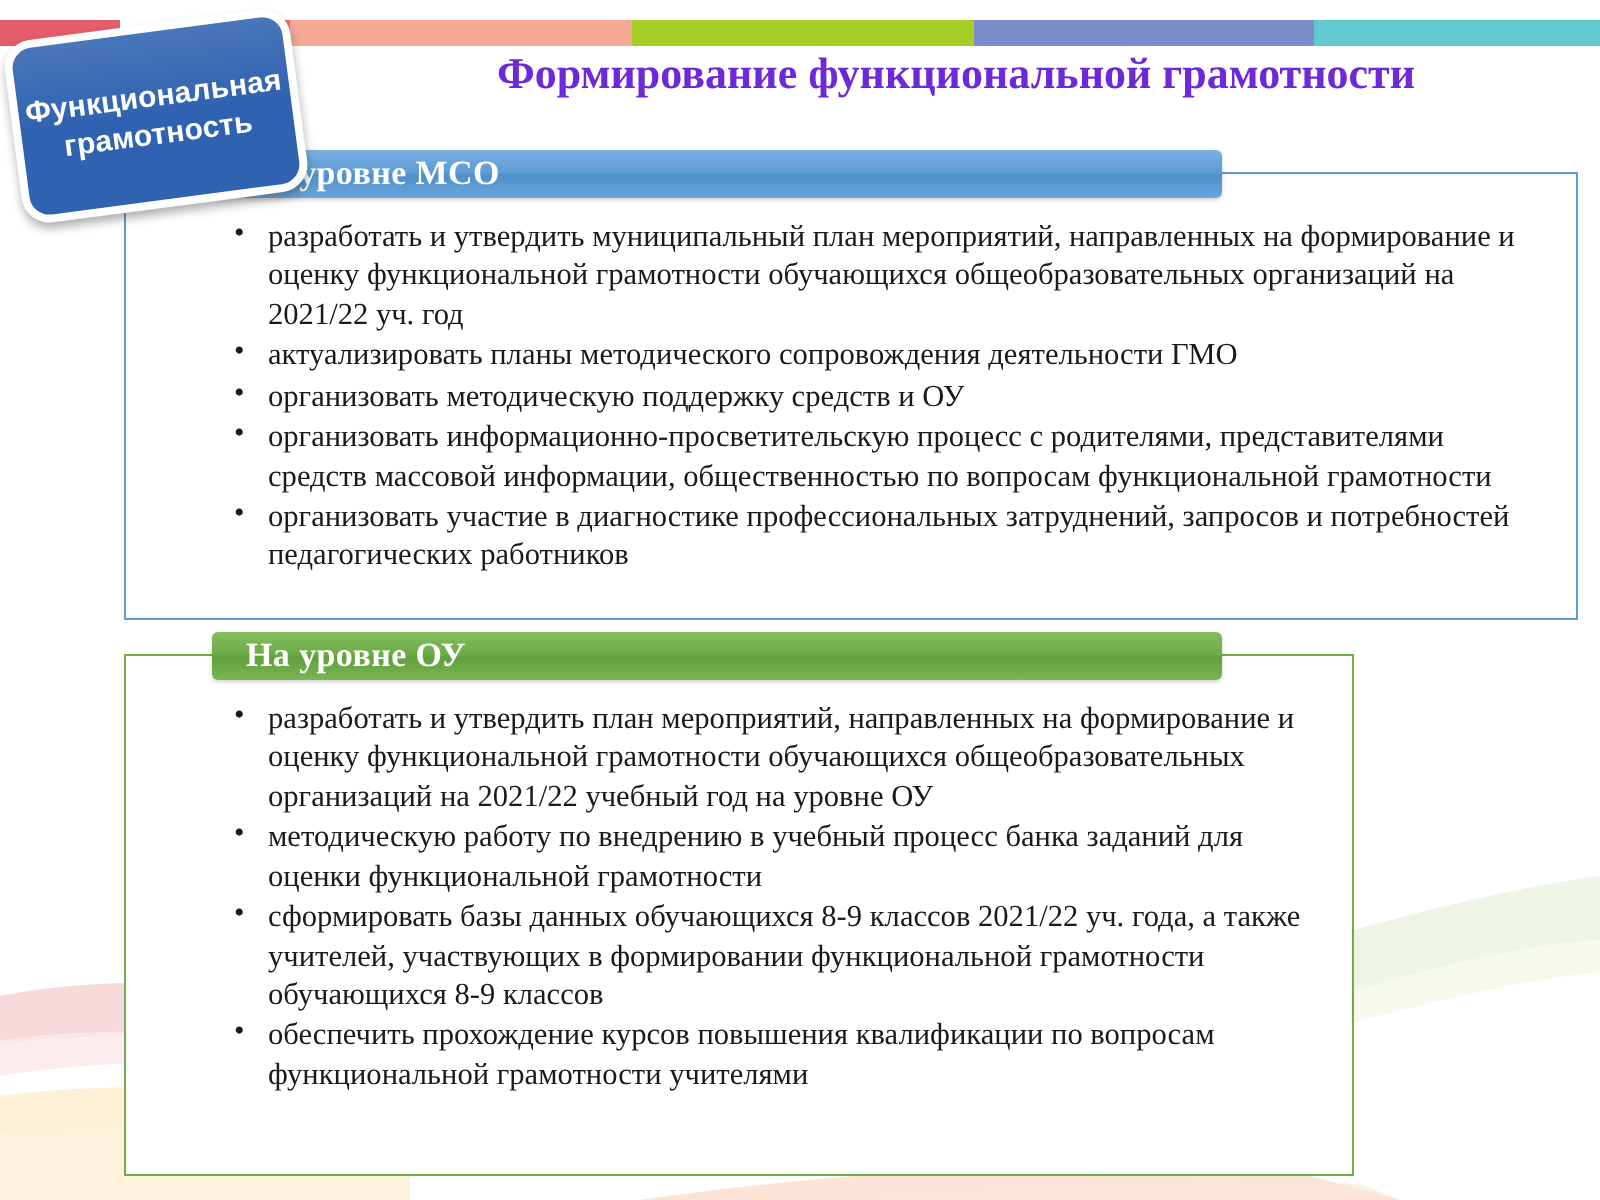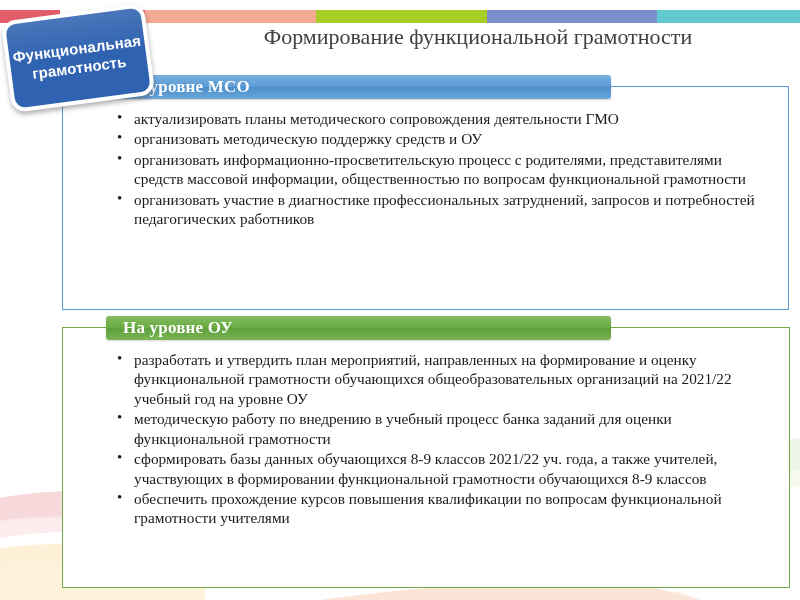--- a/index.html
+++ b/index.html
@@ -105,23 +105,23 @@
   }
 
   
   .slide-title {
     position: absolute;
     left: 168px;
     top: 24px;
     width: 620px;
     z-index: 5;
     font-family: "Liberation Serif", "DejaVu Serif", serif;
-    font-weight: normal;
+    font-weight: bold;
     font-size: 22px;
-    color: #404040;
+    color: #6d28d9;
     text-align: center;
     line-height: 1.15;
   }
 
   
   .section {
     position: absolute;
     box-sizing: border-box;
     background: #ffffff;
     z-index: 4;
@@ -129,21 +129,21 @@
   .section.blue {
     left: 62px;
     top: 86px;
     width: 727px;
     height: 224px;
     border: 1px solid #5b9bd5;
   }
   .section.green {
     left: 62px;
     top: 327px;
-    width: 728px;
+    width: 615px;
     height: 261px;
     border: 1px solid #70ad47;
   }
 
   
   .sec-header {
     position: absolute;
     top: -12px;
     left: 43px;
     width: 505px;
@@ -230,20 +230,21 @@
   <div class="badge-wrap">
     <div class="badge">
       <div class="badge-line">Функциональная</div>
       <div class="badge-line">грамотность</div>
     </div>
   </div>
 
   <div class="section blue">
     <div class="sec-header blue">На уровне МСО</div>
     <ul class="bullets">
+      <li>разработать и утвердить муниципальный план мероприятий, направленных на формирование и оценку функциональной грамотности обучающихся общеобразовательных организаций на 2021/22 уч. год</li>
       <li>актуализировать планы методического сопровождения деятельности ГМО</li>
       <li>организовать методическую поддержку средств и ОУ</li>
       <li>организовать информационно-просветительскую процесс с родителями, представителями средств массовой информации, общественностью по вопросам функциональной грамотности</li>
       <li>организовать участие в диагностике профессиональных затруднений, запросов и потребностей педагогических работников</li>
     </ul>
   </div>
 
   <div class="section green">
     <div class="sec-header green">На уровне ОУ</div>
     <ul class="bullets">

